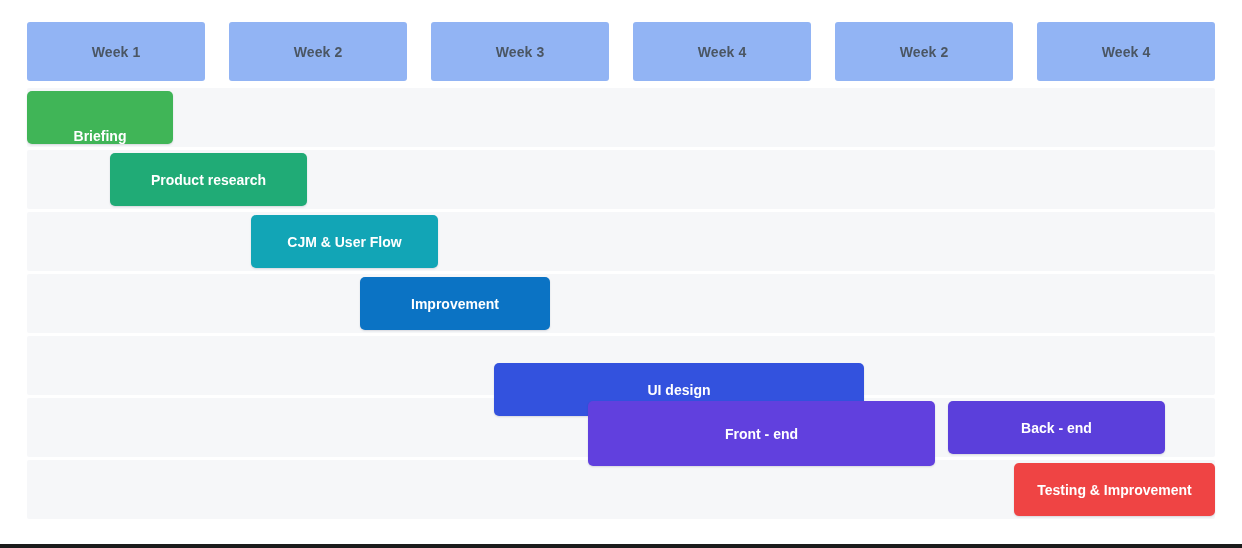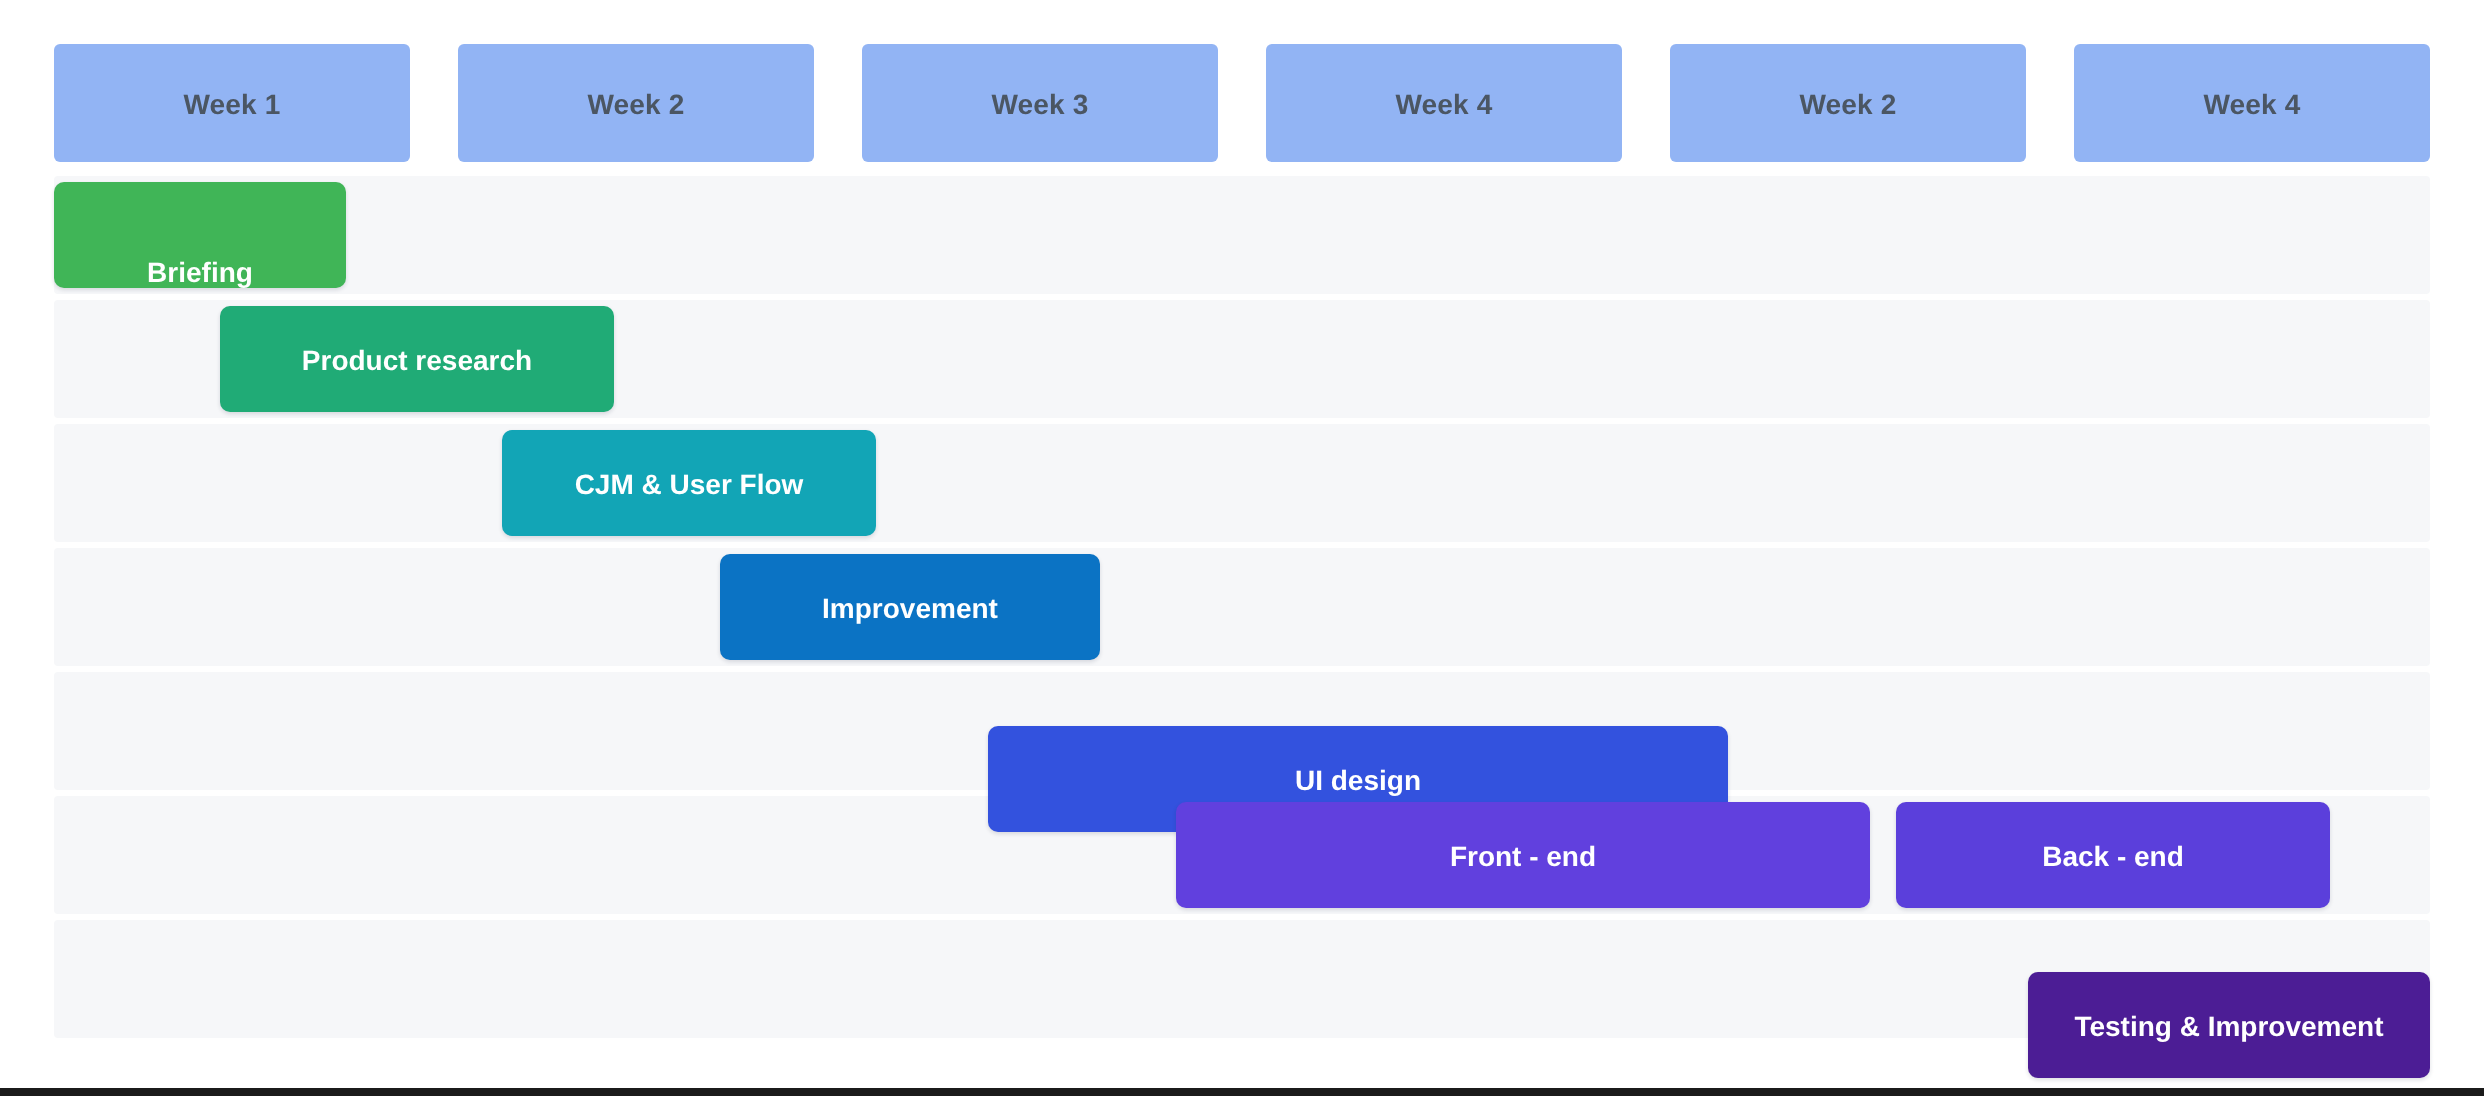--- a/index.html
+++ b/index.html
@@ -140,26 +140,26 @@
       </div>
       <div class="task-bar" style="left: 224px; width: 187px; top: 127px; height: 53px; background: rgb(18, 165, 182);">
         <span class="bar-label">CJM &amp; User Flow</span>
       </div>
       <div class="task-bar" style="left: 333px; width: 190px; top: 189px; height: 53px; background: rgb(11, 115, 196);">
         <span class="bar-label">Improvement</span>
       </div>
       <div class="task-bar" style="left: 467px; width: 370px; top: 251px; height: 53px; background: rgb(51, 82, 222); margin-top: 24px;">
         <span class="bar-label">UI design</span>
       </div>
-      <div class="task-bar" style="left: 561px; width: 347px; top: 313px; height: 53px; background: rgb(97, 64, 222);">
+      <div class="task-bar" style="left: 561px; width: 347px; top: 313px; height: 65px; background: rgb(97, 64, 222);">
         <span class="bar-label">Front - end</span>
       </div>
       <div class="task-bar" style="left: 921px; width: 217px; top: 313px; height: 53px; background: rgb(91, 63, 219);">
         <span class="bar-label">Back - end</span>
       </div>
-      <div class="task-bar" style="left: 987px; width: 201px; top: 375px; height: 53px; background: #4c1d95; margin-top: 23px;">
+      <div class="task-bar" style="left: 987px; width: 201px; top: 375px; height: 53px; background: #ef4444;">
         <span class="bar-label">Testing &amp; Improvement</span>
       </div>
     </div>
 
   <div id="bottom-rule"></div>
 
 </div>
 
 </body></html>

